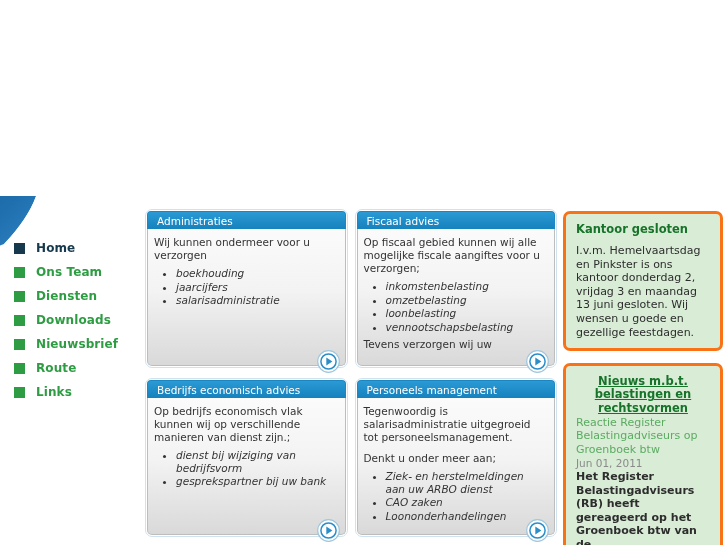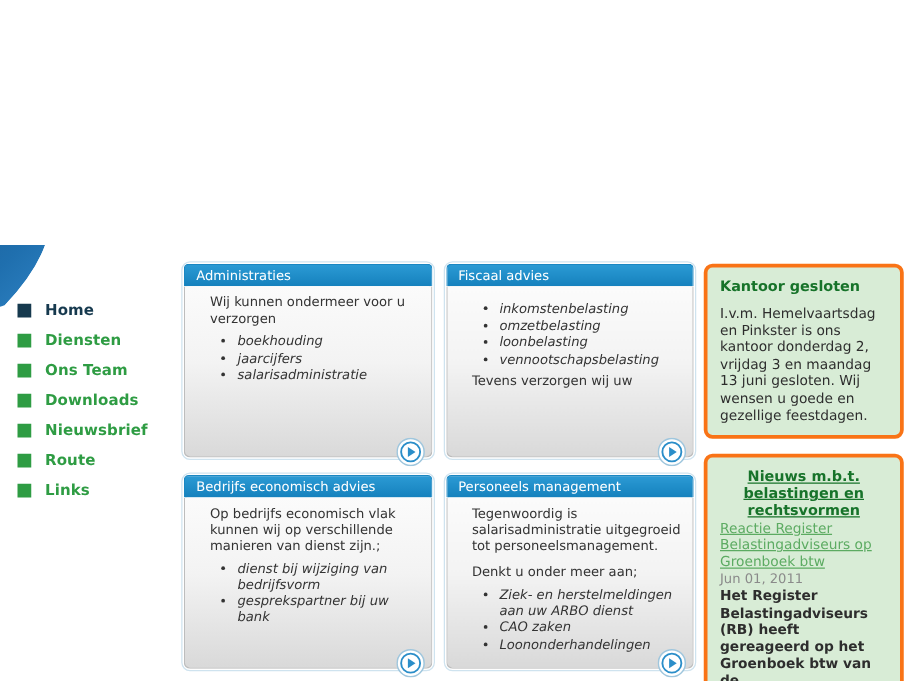--- a/index.html
+++ b/index.html
@@ -100,21 +100,21 @@
     border: 1px solid #1b87c2;
     border-bottom: none;
   }
 
   .card-body {
     height: 137px;
     background: linear-gradient(to bottom, #fbfbfb 0%, #f3f3f3 45%, #d9d9d9 100%);
     border: 1px solid #bdbdbd;
     border-top: none;
     border-radius: 0 0 5px 5px;
-    padding: 7px 9px 0 20px;
+    padding: 7px 9px 0 6px;
     overflow: hidden;
     font-size: 10.5px;
     line-height: 13px;
     color: #333333;
   }
 
   .card-body p { margin: 0 0 4px 0; }
   .card-body ul {
     margin: 5px 0 5px 22px;
     padding: 0;
@@ -188,21 +188,20 @@
     line-height: 13.2px;
     cursor: pointer;
     margin-bottom: 1px;
   }
 
   .news-link {
     display: block;
     font-size: 11px;
     line-height: 13.4px;
     color: #5cab62;
-    text-decoration: underline;
     cursor: pointer;
   }
 
   .news-date {
     font-size: 10.5px;
     line-height: 14px;
     color: #8a8a8a;
   }
 
   .news-body {
@@ -232,25 +231,25 @@
   </div>
 
   <div class="sidebar">
     <ul class="nav-list">
       <li class="nav-item active">
         <span class="nav-square"></span>
         <span class="nav-label">Home</span>
       </li>
       <li class="nav-item">
         <span class="nav-square"></span>
+        <span class="nav-label">Ons Team</span>
+      </li>
+      <li class="nav-item">
+        <span class="nav-square"></span>
         <span class="nav-label">Diensten</span>
-      </li>
-      <li class="nav-item">
-        <span class="nav-square"></span>
-        <span class="nav-label">Ons Team</span>
       </li>
       <li class="nav-item">
         <span class="nav-square"></span>
         <span class="nav-label">Downloads</span>
       </li>
       <li class="nav-item">
         <span class="nav-square"></span>
         <span class="nav-label">Nieuwsbrief</span>
       </li>
       <li class="nav-item">
@@ -284,20 +283,21 @@
             <circle cx="11.5" cy="11.5" r="10.8" fill="#ffffff" stroke="#9fc6dd" stroke-width="1.2"></circle>
             <circle cx="11.5" cy="11.5" r="7.6" fill="#ffffff" stroke="#2b8ec9" stroke-width="1.5"></circle>
             <path d="M 9.3 7.5 L 15.4 11.5 L 9.3 15.5 Z" fill="#2b8ec9"></path>
           </svg>
         </div>
       </div>
 
       <div class="card">
         <div class="card-head">Fiscaal advies</div>
         <div class="card-body">
+          <p>Op fiscaal gebied kunnen wij alle mogelijke fiscale aangiftes voor u verzorgen;</p>
           <ul>
             <li>inkomstenbelasting</li>
             <li>omzetbelasting</li>
             <li>loonbelasting</li>
             <li>vennootschapsbelasting</li>
           </ul>
           <p>Tevens verzorgen wij uw</p>
         </div>
         <div class="play-btn">
           <svg width="23" height="23" viewBox="0 0 23 23">

